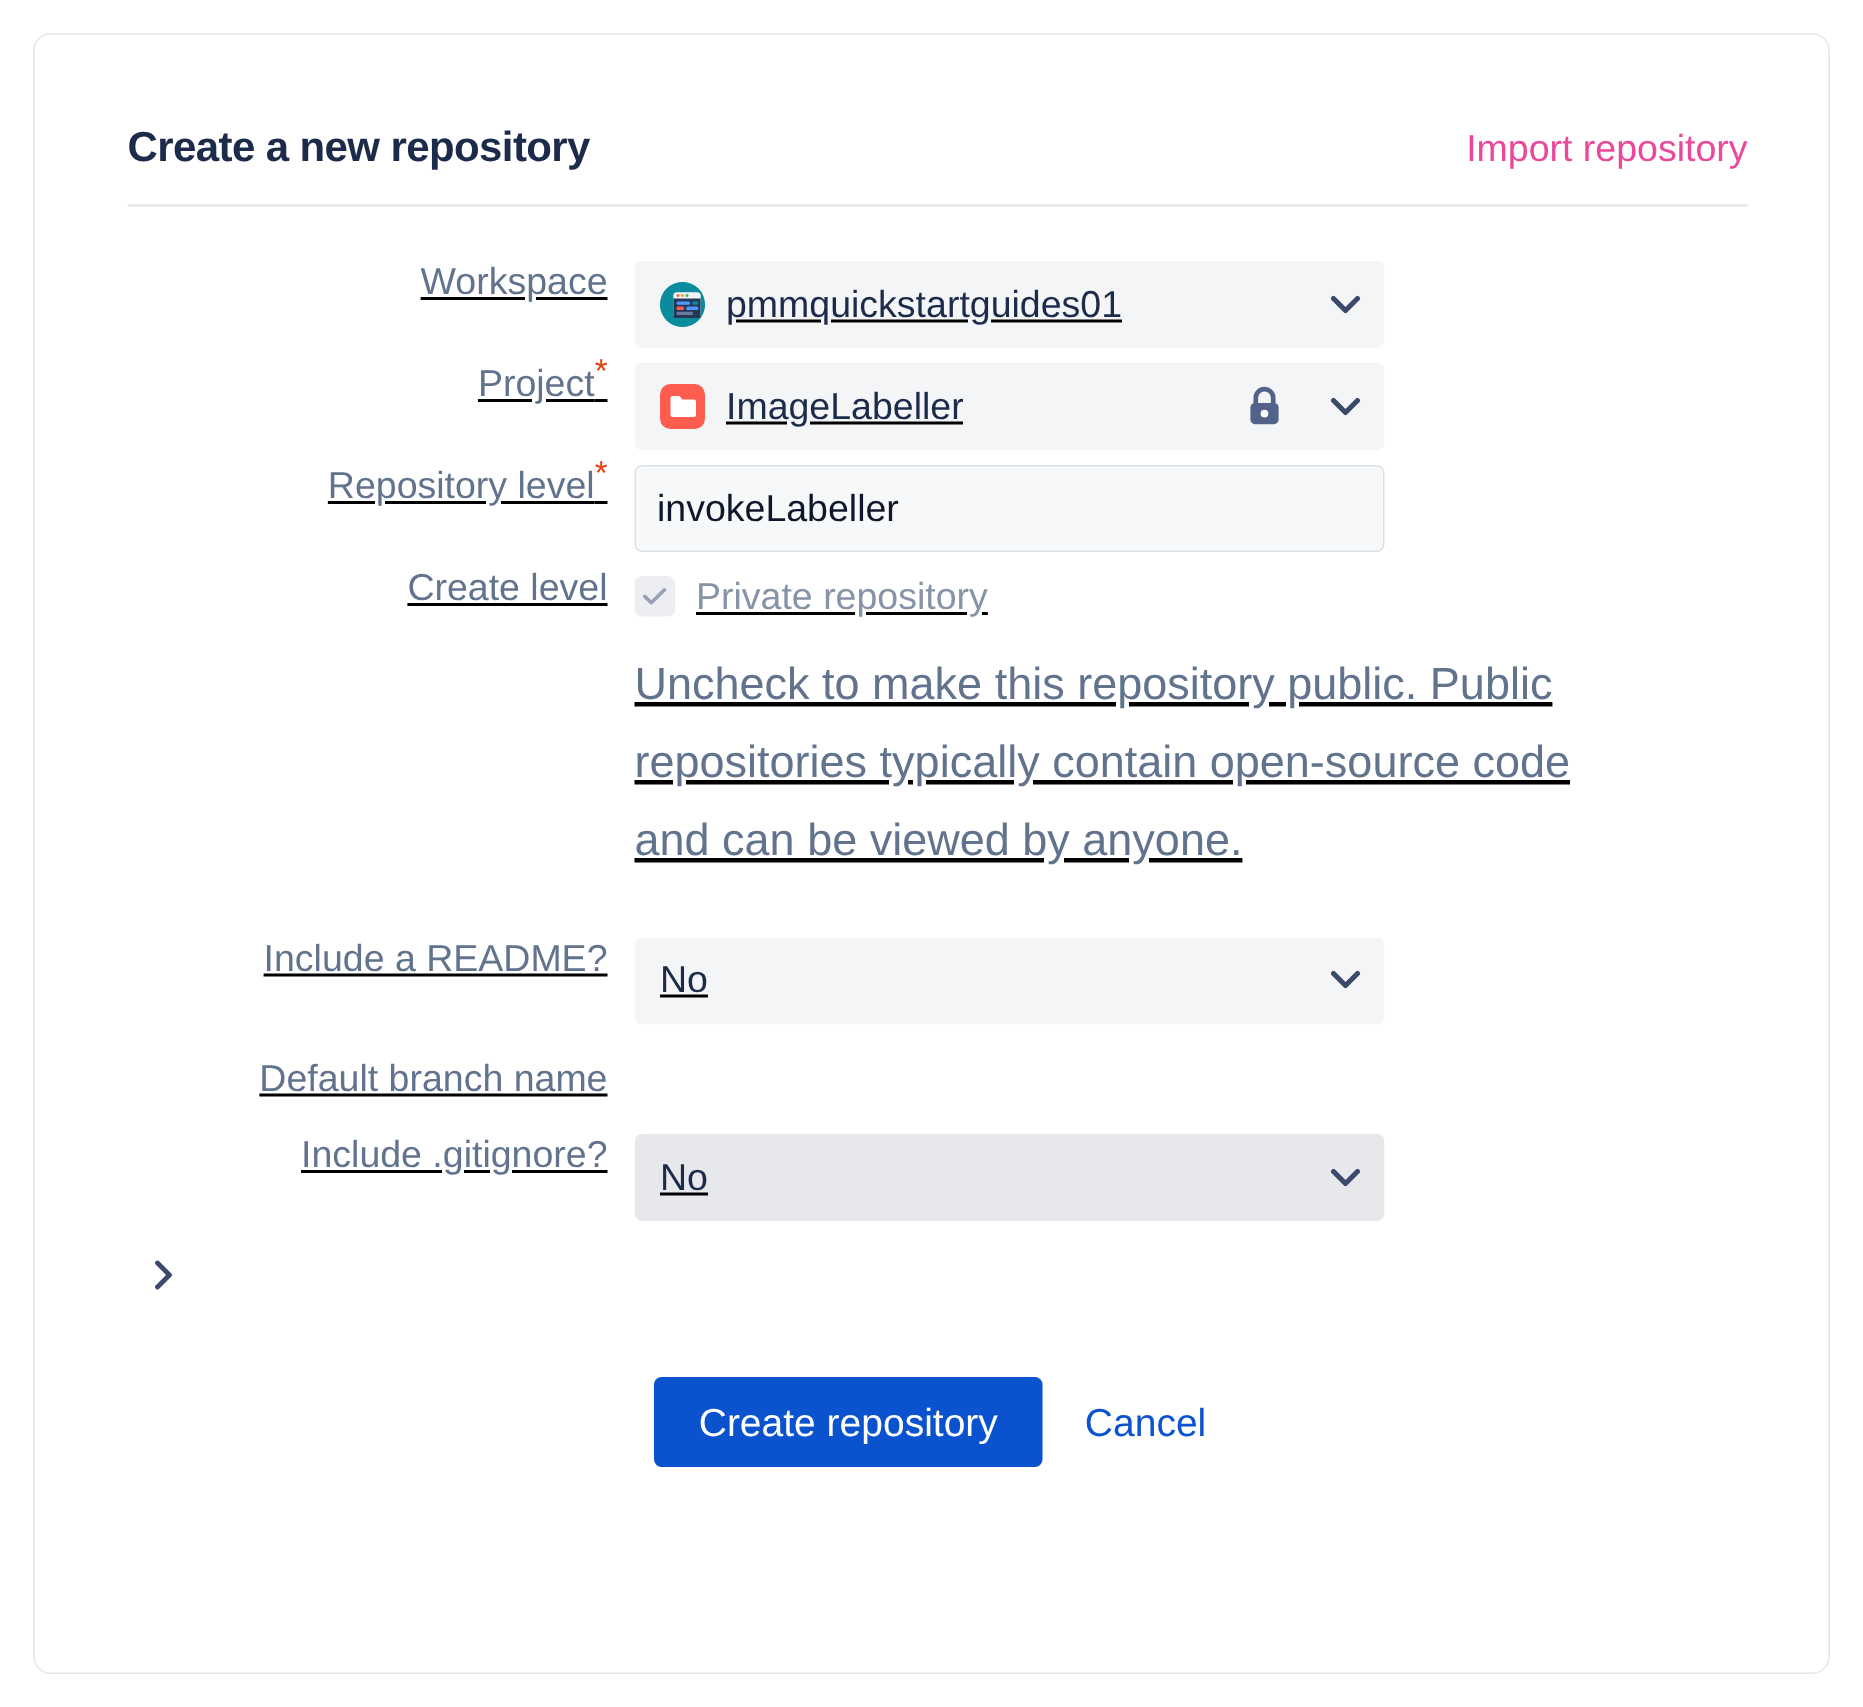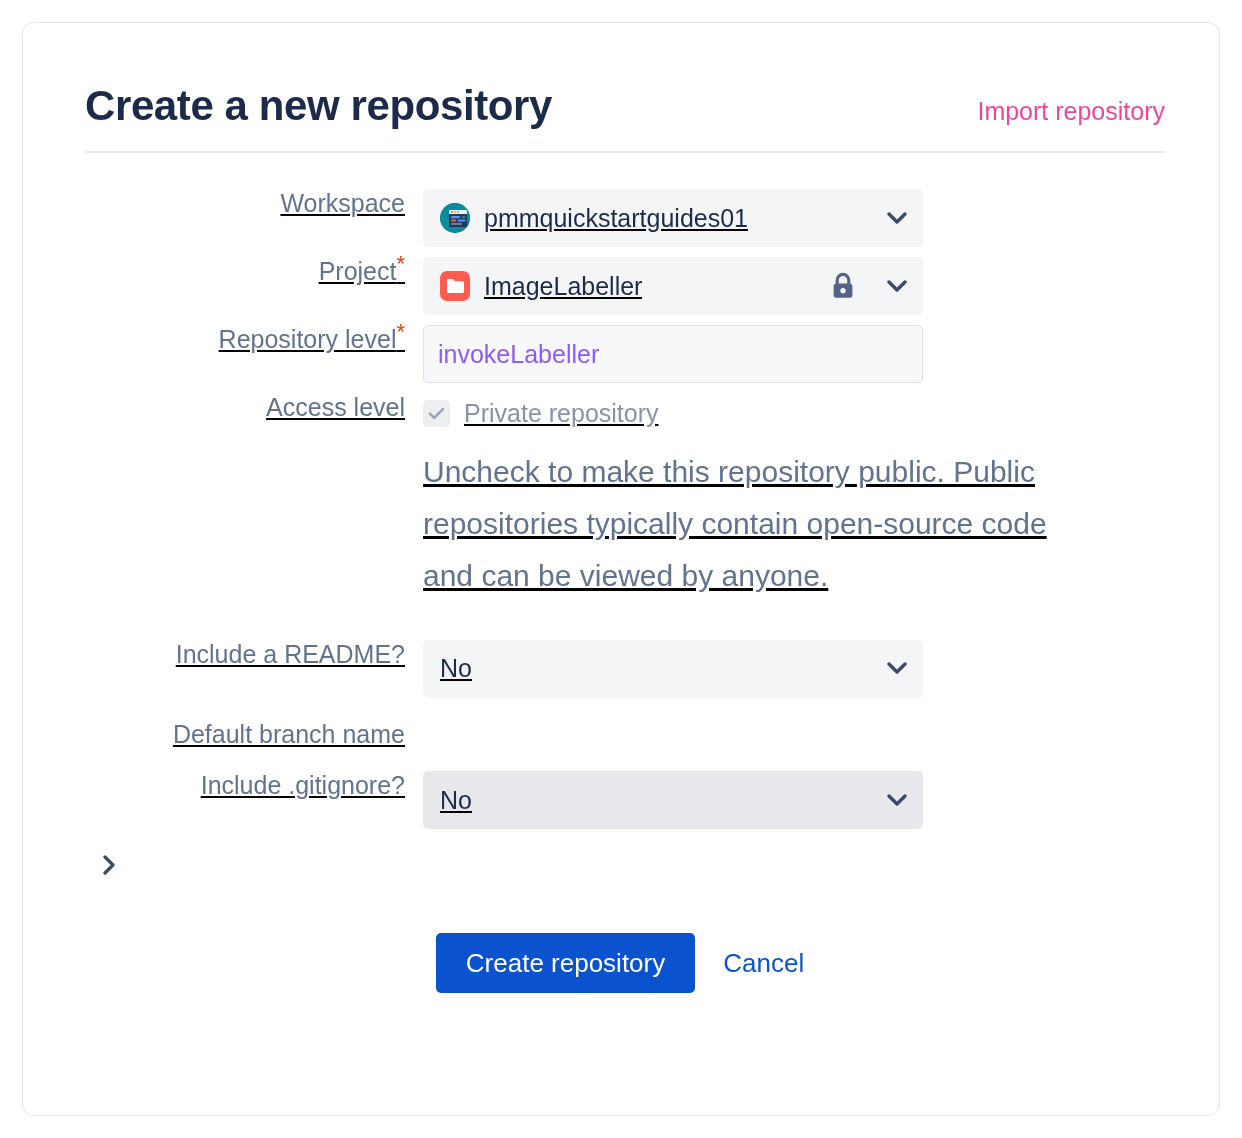--- a/index.html
+++ b/index.html
@@ -29,21 +29,21 @@
 
   
   .header-row {
     display: flex;
     align-items: baseline;
     justify-content: space-between;
     padding-bottom: 22px;
     border-bottom: 2px solid #e9ebee;
   }
   .page-title {
-    font-size: 42px;
+    font-size: 28px;
     font-weight: 700;
     color: #1c2b4a;
     letter-spacing: -0.4px;
     margin: 0;
     line-height: 1.1;
   }
   .import-link {
     font-size: 25px;
     color: #ec4899;
     cursor: pointer;
@@ -102,21 +102,21 @@
 
   
   .textinput {
     width: 500px;
     height: 58px;
     background: #f7f8f9;
     border: 1px solid #dcdfe4;
     border-radius: 5px;
     padding: 0 14px;
     font-size: 25px;
-    color: #8b5cf6;
+    color: #0f172a;
     font-family: "Liberation Sans", sans-serif;
     outline: none;
   }
   .textinput::placeholder { color: #8c97ab; }
 
   
   .ws-avatar {
     width: 30px; height: 30px;
     border-radius: 50%;
     margin-right: 14px;
@@ -130,21 +130,21 @@
     border-radius: 7px;
     margin-right: 14px;
     flex: 0 0 30px;
     background: #ff5c50;
     display: flex; align-items: center; justify-content: center;
   }
   .fieldtext { overflow: hidden; text-overflow: ellipsis; white-space: nowrap; }
 
   
   .access-row .ctrl { padding-top: 6px; }
-  .checkline { display: flex; align-items: center; }
+  .checkline { display: flex; }
   .checkbox {
     width: 27px; height: 27px;
     border-radius: 5px;
     background: #eceef1;
     display: flex; align-items: center; justify-content: center;
     margin-right: 14px;
     flex: 0 0 27px;
     cursor: default;
   }
   .check-label {
@@ -270,21 +270,21 @@
       </div>
 
       <div class="row">
         <div class="lbl"><span>Repository level</span><span class="req">*</span></div>
         <div class="ctrl">
           <input class="textinput" type="text" value="invokeLabeller" style="">
         </div>
       </div>
 
       <div class="row access-row">
-        <div class="lbl">Access level</div>
+        <div class="lbl">Create level</div>
         <div class="ctrl">
           <div class="checkline">
             <span class="checkbox">
               <svg width="17" height="13" viewBox="0 0 17 13">
                   <path d="M1.8 6.6 L6.2 10.8 L15 2.2" stroke="#97a0b4" stroke-width="2.4" fill="none" stroke-linecap="round" stroke-linejoin="round"></path>
                 </svg>
             </span>
             <span class="check-label">Private repository</span>
           </div>
           <div class="helptext">Uncheck to make this repository public. Public repositories typically contain open-source code and can be viewed by anyone.</div>

